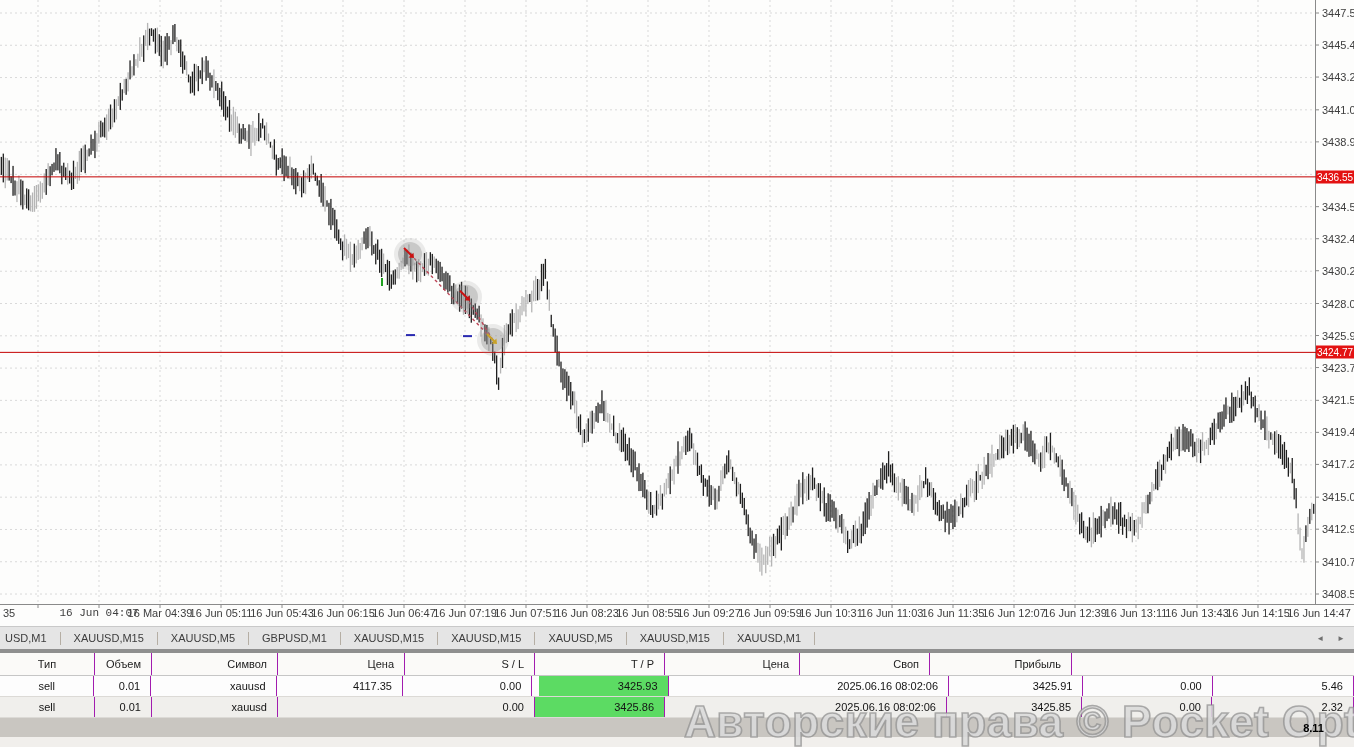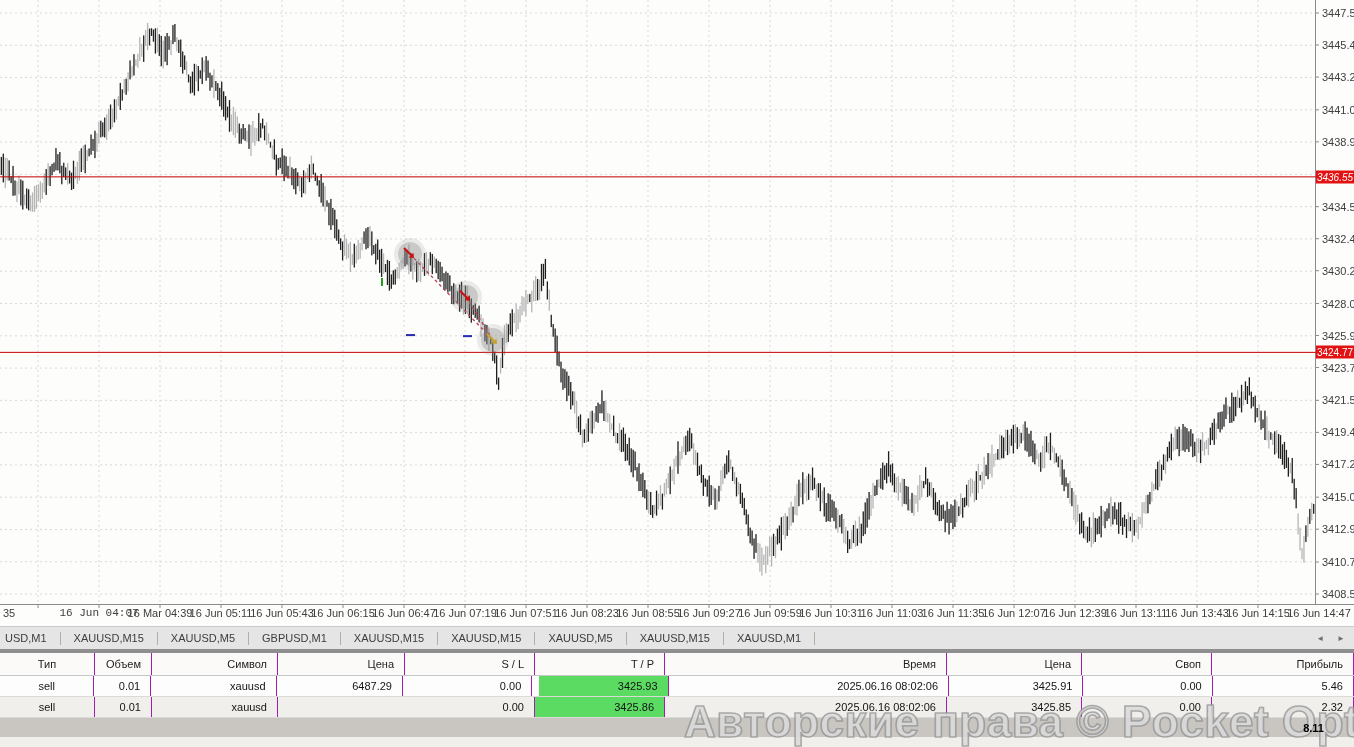--- a/index.html
+++ b/index.html
@@ -839,21 +839,21 @@
       <div class="price-label" style="top: 303.5px;">3428.05</div>
       <div class="price-label" style="top: 335.529px;">3425.90</div>
       <div class="price-label" style="top: 367.559px;">3423.75</div>
       <div class="price-label" style="top: 400.333px;">3421.55</div>
       <div class="price-label" style="top: 432.363px;">3419.40</div>
       <div class="price-label" style="top: 464.392px;">3417.25</div>
       <div class="price-label" style="top: 497.167px;">3415.05</div>
       <div class="price-label" style="top: 529.196px;">3412.90</div>
       <div class="price-label" style="top: 561.971px;">3410.70</div>
       <div class="price-label" style="top: 594px;">3408.55</div>
-      <div class="price-label red" style="top: 176.872px; font-style: italic;">3436.55</div>
+      <div class="price-label red" style="top: 176.872px;">3436.55</div>
       <div class="price-label red" style="top: 352.364px;">3424.77</div>
     </div>
   <div id="time-axis">
       <div class="time-label first">35</div>
       <div class="time-label" style="left: 99px; font-family: Liberation Mono, monospace;">16 Jun 04:07</div>
       <div class="time-label" style="left: 160px;">16 Mar 04:39</div>
       <div class="time-label" style="left: 221px;">16 Jun 05:11</div>
       <div class="time-label" style="left: 282px;">16 Jun 05:43</div>
       <div class="time-label" style="left: 343px;">16 Jun 06:15</div>
       <div class="time-label" style="left: 404px;">16 Jun 06:47</div>
@@ -905,31 +905,30 @@
 <div class="splitter"></div>
 
 <div class="terminal">
   <div class="t-header" id="t-header">
       <div class="t-cell col-type" style="width: 95px;">Тип</div>
       <div class="t-cell col-volume" style="width: 57px;">Объем</div>
       <div class="t-cell col-symbol" style="width: 126px;">Символ</div>
       <div class="t-cell col-price_open" style="width: 127px;">Цена</div>
       <div class="t-cell col-sl" style="width: 130px;">S / L</div>
       <div class="t-cell col-tp" style="width: 130px;">T / P</div>
-      <div class="t-cell col-time" style="width: 282px;">Время</div>
       <div class="t-cell col-price_cur" style="width: 135px;">Цена</div>
       <div class="t-cell col-swap" style="width: 130px;">Своп</div>
       <div class="t-cell col-profit" style="width: 142px;">Прибыль</div>
     </div>
   <div id="t-rows">
       <div class="t-row">
         <div class="t-cell col-type" style="width: 95px;">sell</div>
         <div class="t-cell col-volume" style="width: 57px;">0.01</div>
         <div class="t-cell col-symbol" style="width: 126px;">xauusd</div>
-        <div class="t-cell col-price_open" style="width: 127px;">6487.29</div>
+        <div class="t-cell col-price_open" style="width: 127px;">4117.35</div>
         <div class="t-cell col-sl" style="width: 130px;">0.00</div>
         <div class="t-cell col-tp tp-on" style="width: 130px; margin-left: 7px;">3425.93</div>
         <div class="t-cell col-time" style="width: 282px;">2025.06.16 08:02:06</div>
         <div class="t-cell col-price_cur" style="width: 135px;">3425.91</div>
         <div class="t-cell col-swap" style="width: 130px;">0.00</div>
         <div class="t-cell col-profit" style="width: 142px;">5.46</div>
       </div>
       <div class="t-row alt">
         <div class="t-cell col-type" style="width: 95px;">sell</div>
         <div class="t-cell col-volume" style="width: 57px;">0.01</div>

